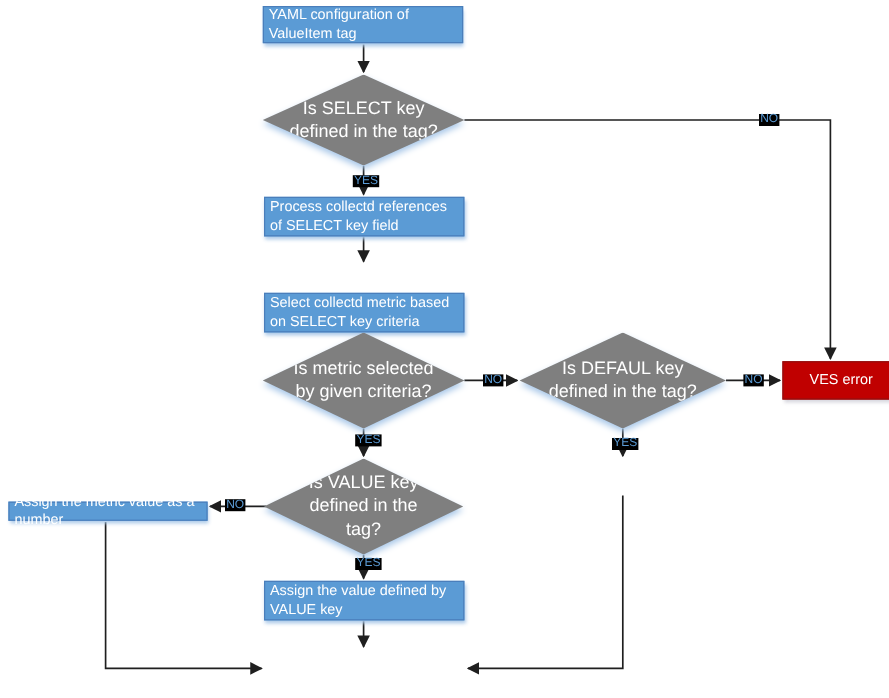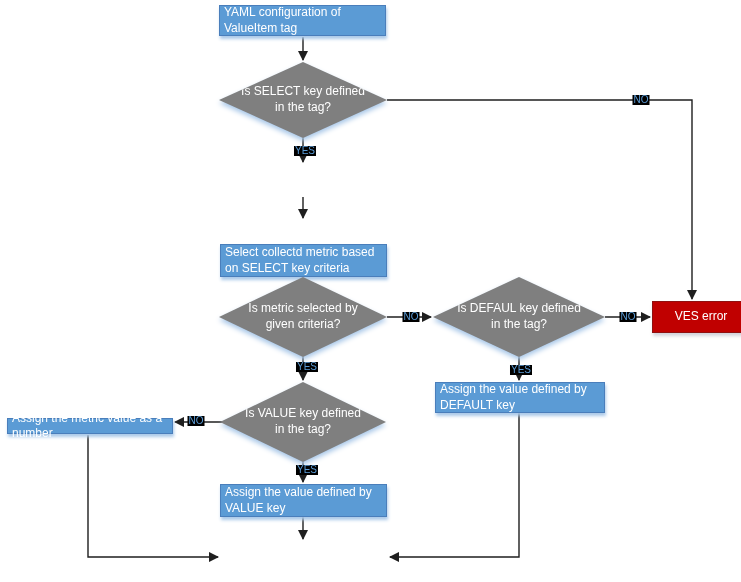--- a/index.html
+++ b/index.html
@@ -35,21 +35,21 @@
     position: absolute;
     filter: drop-shadow(0px 3px 2.5px var(--glow, #A8C7E8));
   }
   .diamond {
     width: 100%; height: 100%;
     background: var(--decision-fill, #7F7F7F);
     clip-path: polygon(50% 0, 100% 50%, 50% 100%, 0 50%);
     display: flex; align-items: center; justify-content: center;
     text-align: center;
     color: var(--text, #fff);
-    font-size: 12px; line-height: 1.3;
+    font-size: 15px; line-height: 1.3;
     padding: 0 22px;
     box-sizing: border-box;
   }
   .edge-label {
     position: absolute;
     transform: translate(-50%, -50%);
     font-size: 10px;
     color: var(--edge-label, #5B9BD5);
     background: #000000;
     padding: 0 1px;
@@ -78,26 +78,26 @@
     <polyline class="connector" points="519,357 519,380" marker-end="url(#arrow)"></polyline>
     <polyline class="connector" points="519,413 519,557 390,557" marker-end="url(#arrow)"></polyline>
     <polyline class="connector" points="222,422 175,422" marker-end="url(#arrow)"></polyline>
     <polyline class="connector" points="303,462 303,482" marker-end="url(#arrow)"></polyline>
     <polyline class="connector" points="303,517 303,539" marker-end="url(#arrow)"></polyline>
     <polyline class="connector" points="88,435 88,557 218,557" marker-end="url(#arrow)"></polyline>
   </svg>
 
   <div class="node rect" style="left:219px; top:5px; width:167px; height:31px;">YAML configuration of ValueItem tag</div>
 
+  <div class="node rect" style="left:220px; top:164px; width:167px; height:33px;">Process collectd references of SELECT key field</div>
 
   <div class="node rect" style="left:220px; top:220px; width:167px; height:33px;margin-top:24px;">Select collectd metric based on SELECT key criteria</div>
 
   <div class="node rect error" style="left:652px; top:301px; width:98px; height:32px;">VES error</div>
 
-  <div class="node rect" style="left:435px; top:382px; width:170px; height:31px;">Assign the value defined by DEFAULT key</div>
 
   <div class="node rect" style="left:7px; top:418px; width:166px; height:16px;">Assign the metric value as a number</div>
 
   <div class="node rect" style="left:220px; top:484px; width:167px; height:33px;">Assign the value defined by VALUE key</div>
 
 
   <div class="diamond-wrap" style="left:219px; top:62px; width:168px; height:76px;">
     <div class="diamond">Is SELECT key defined in the tag?</div>
   </div>
 

